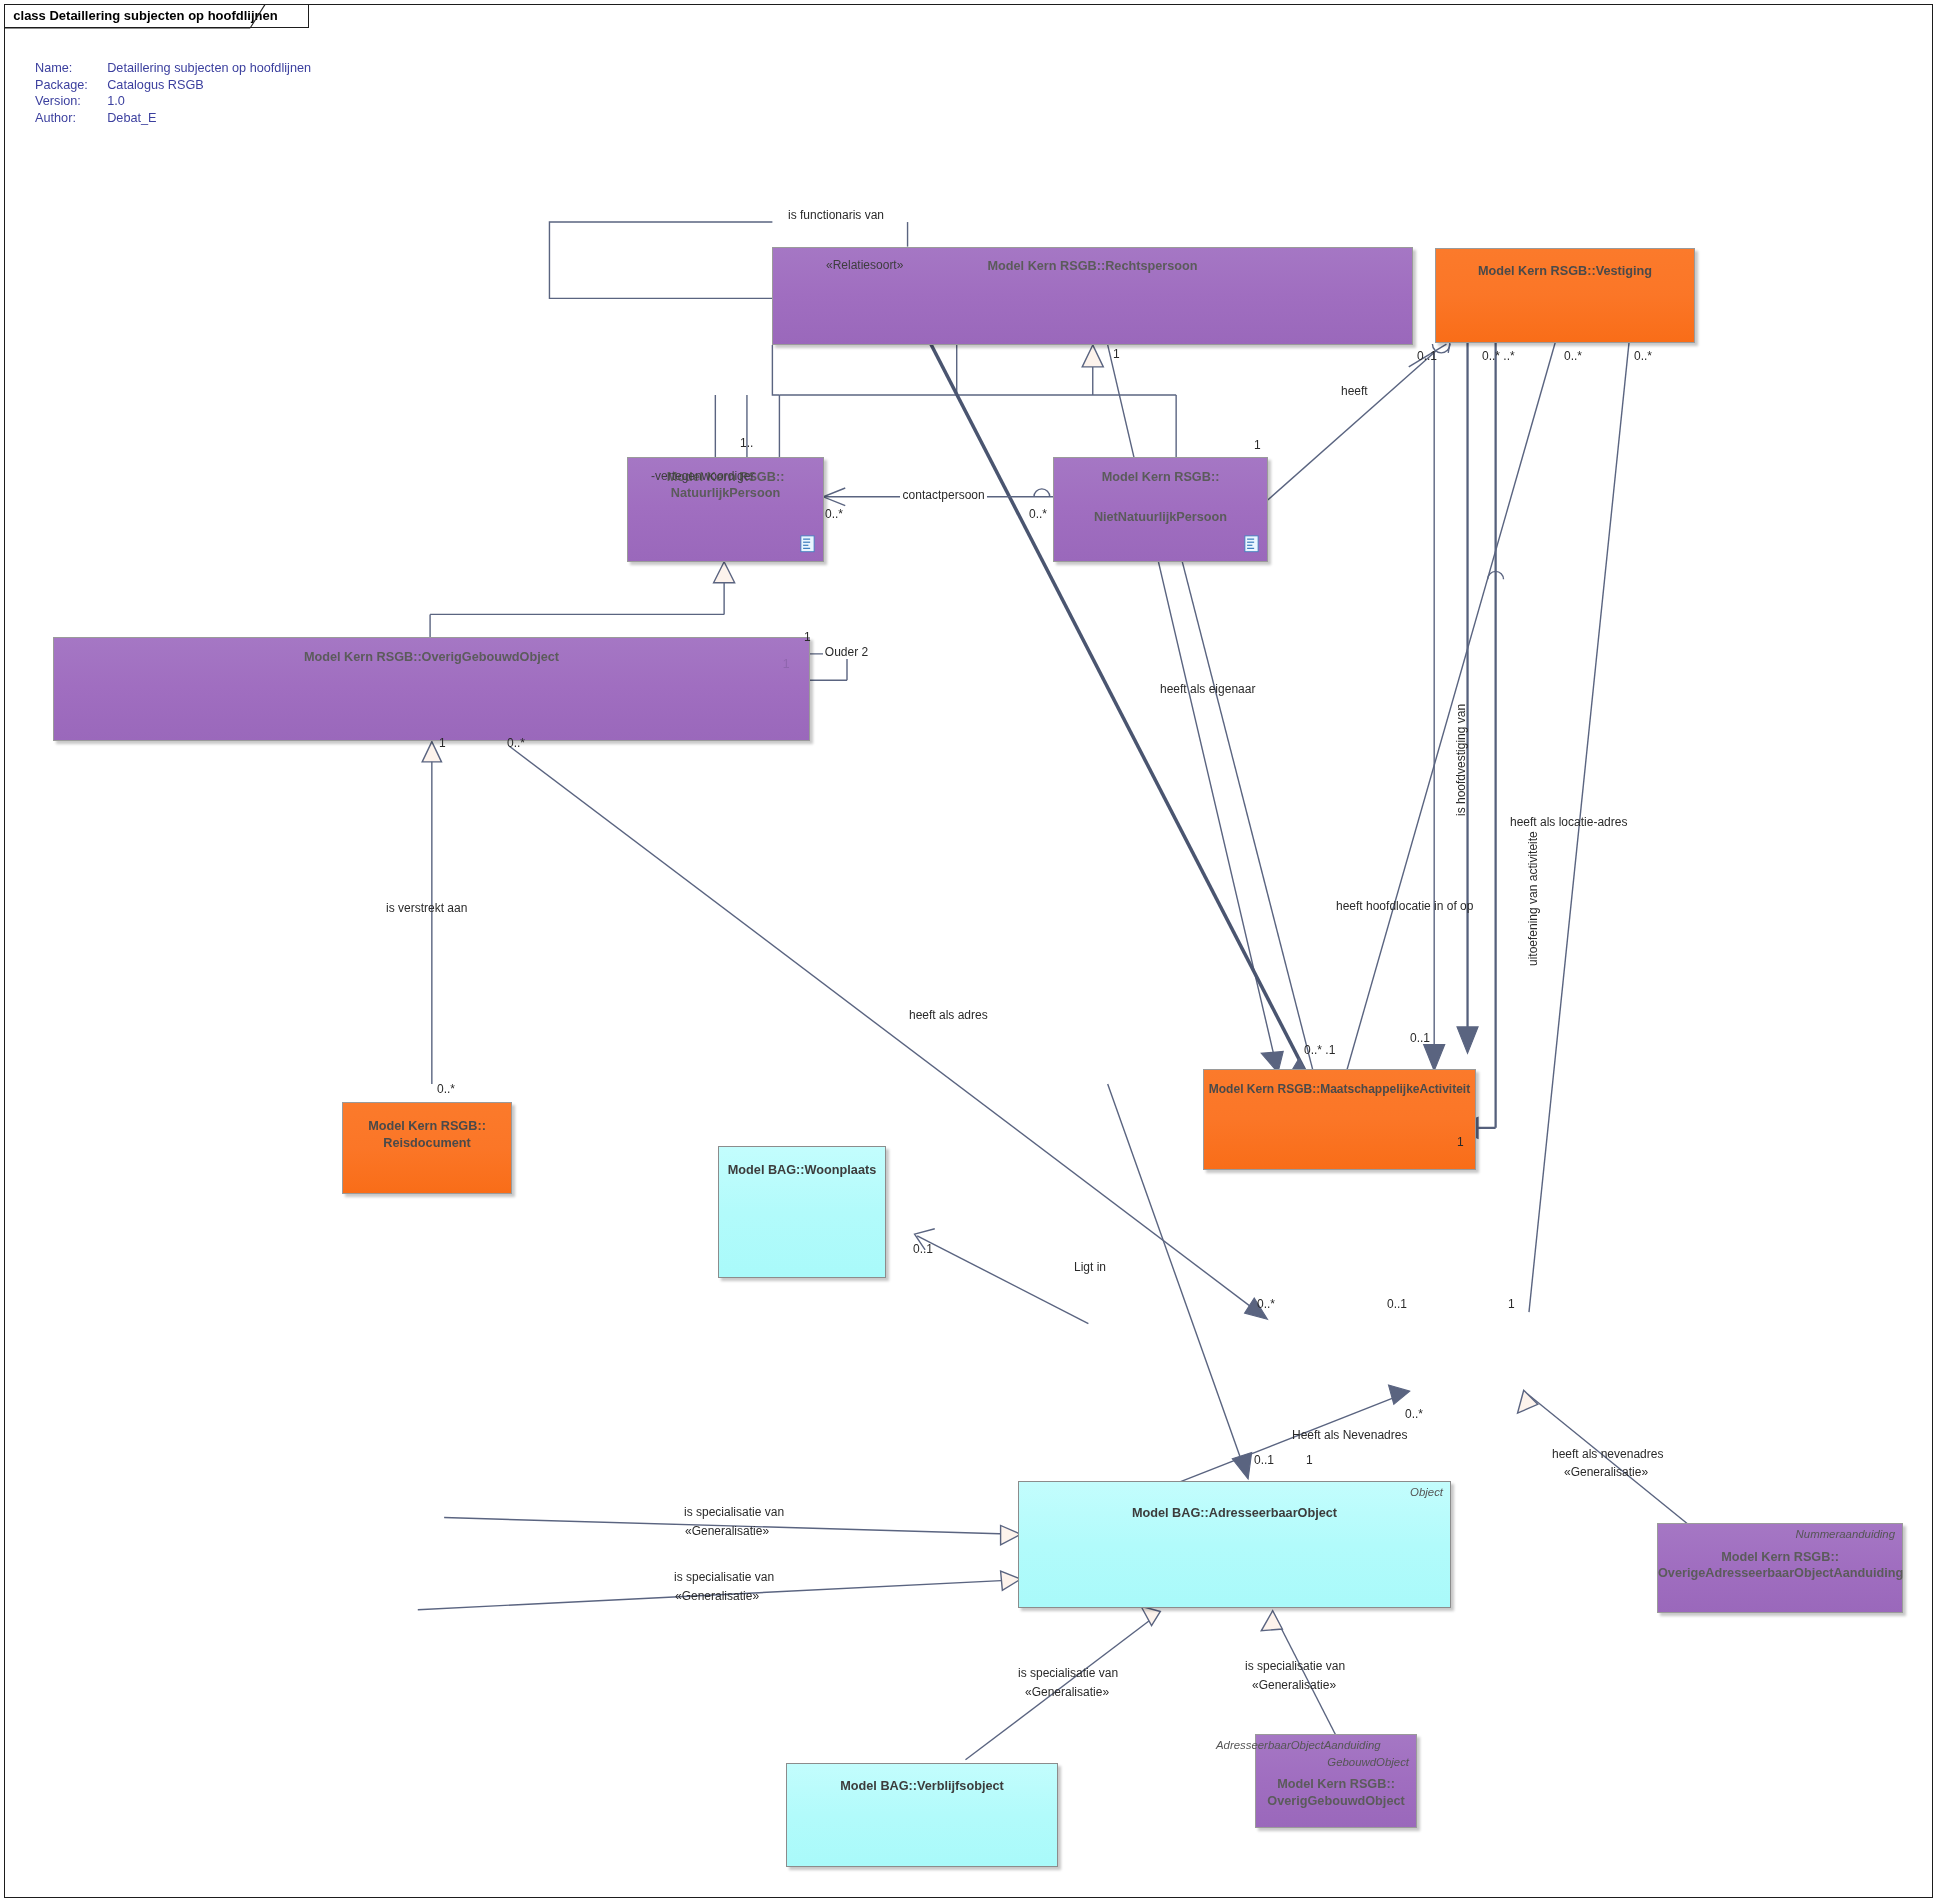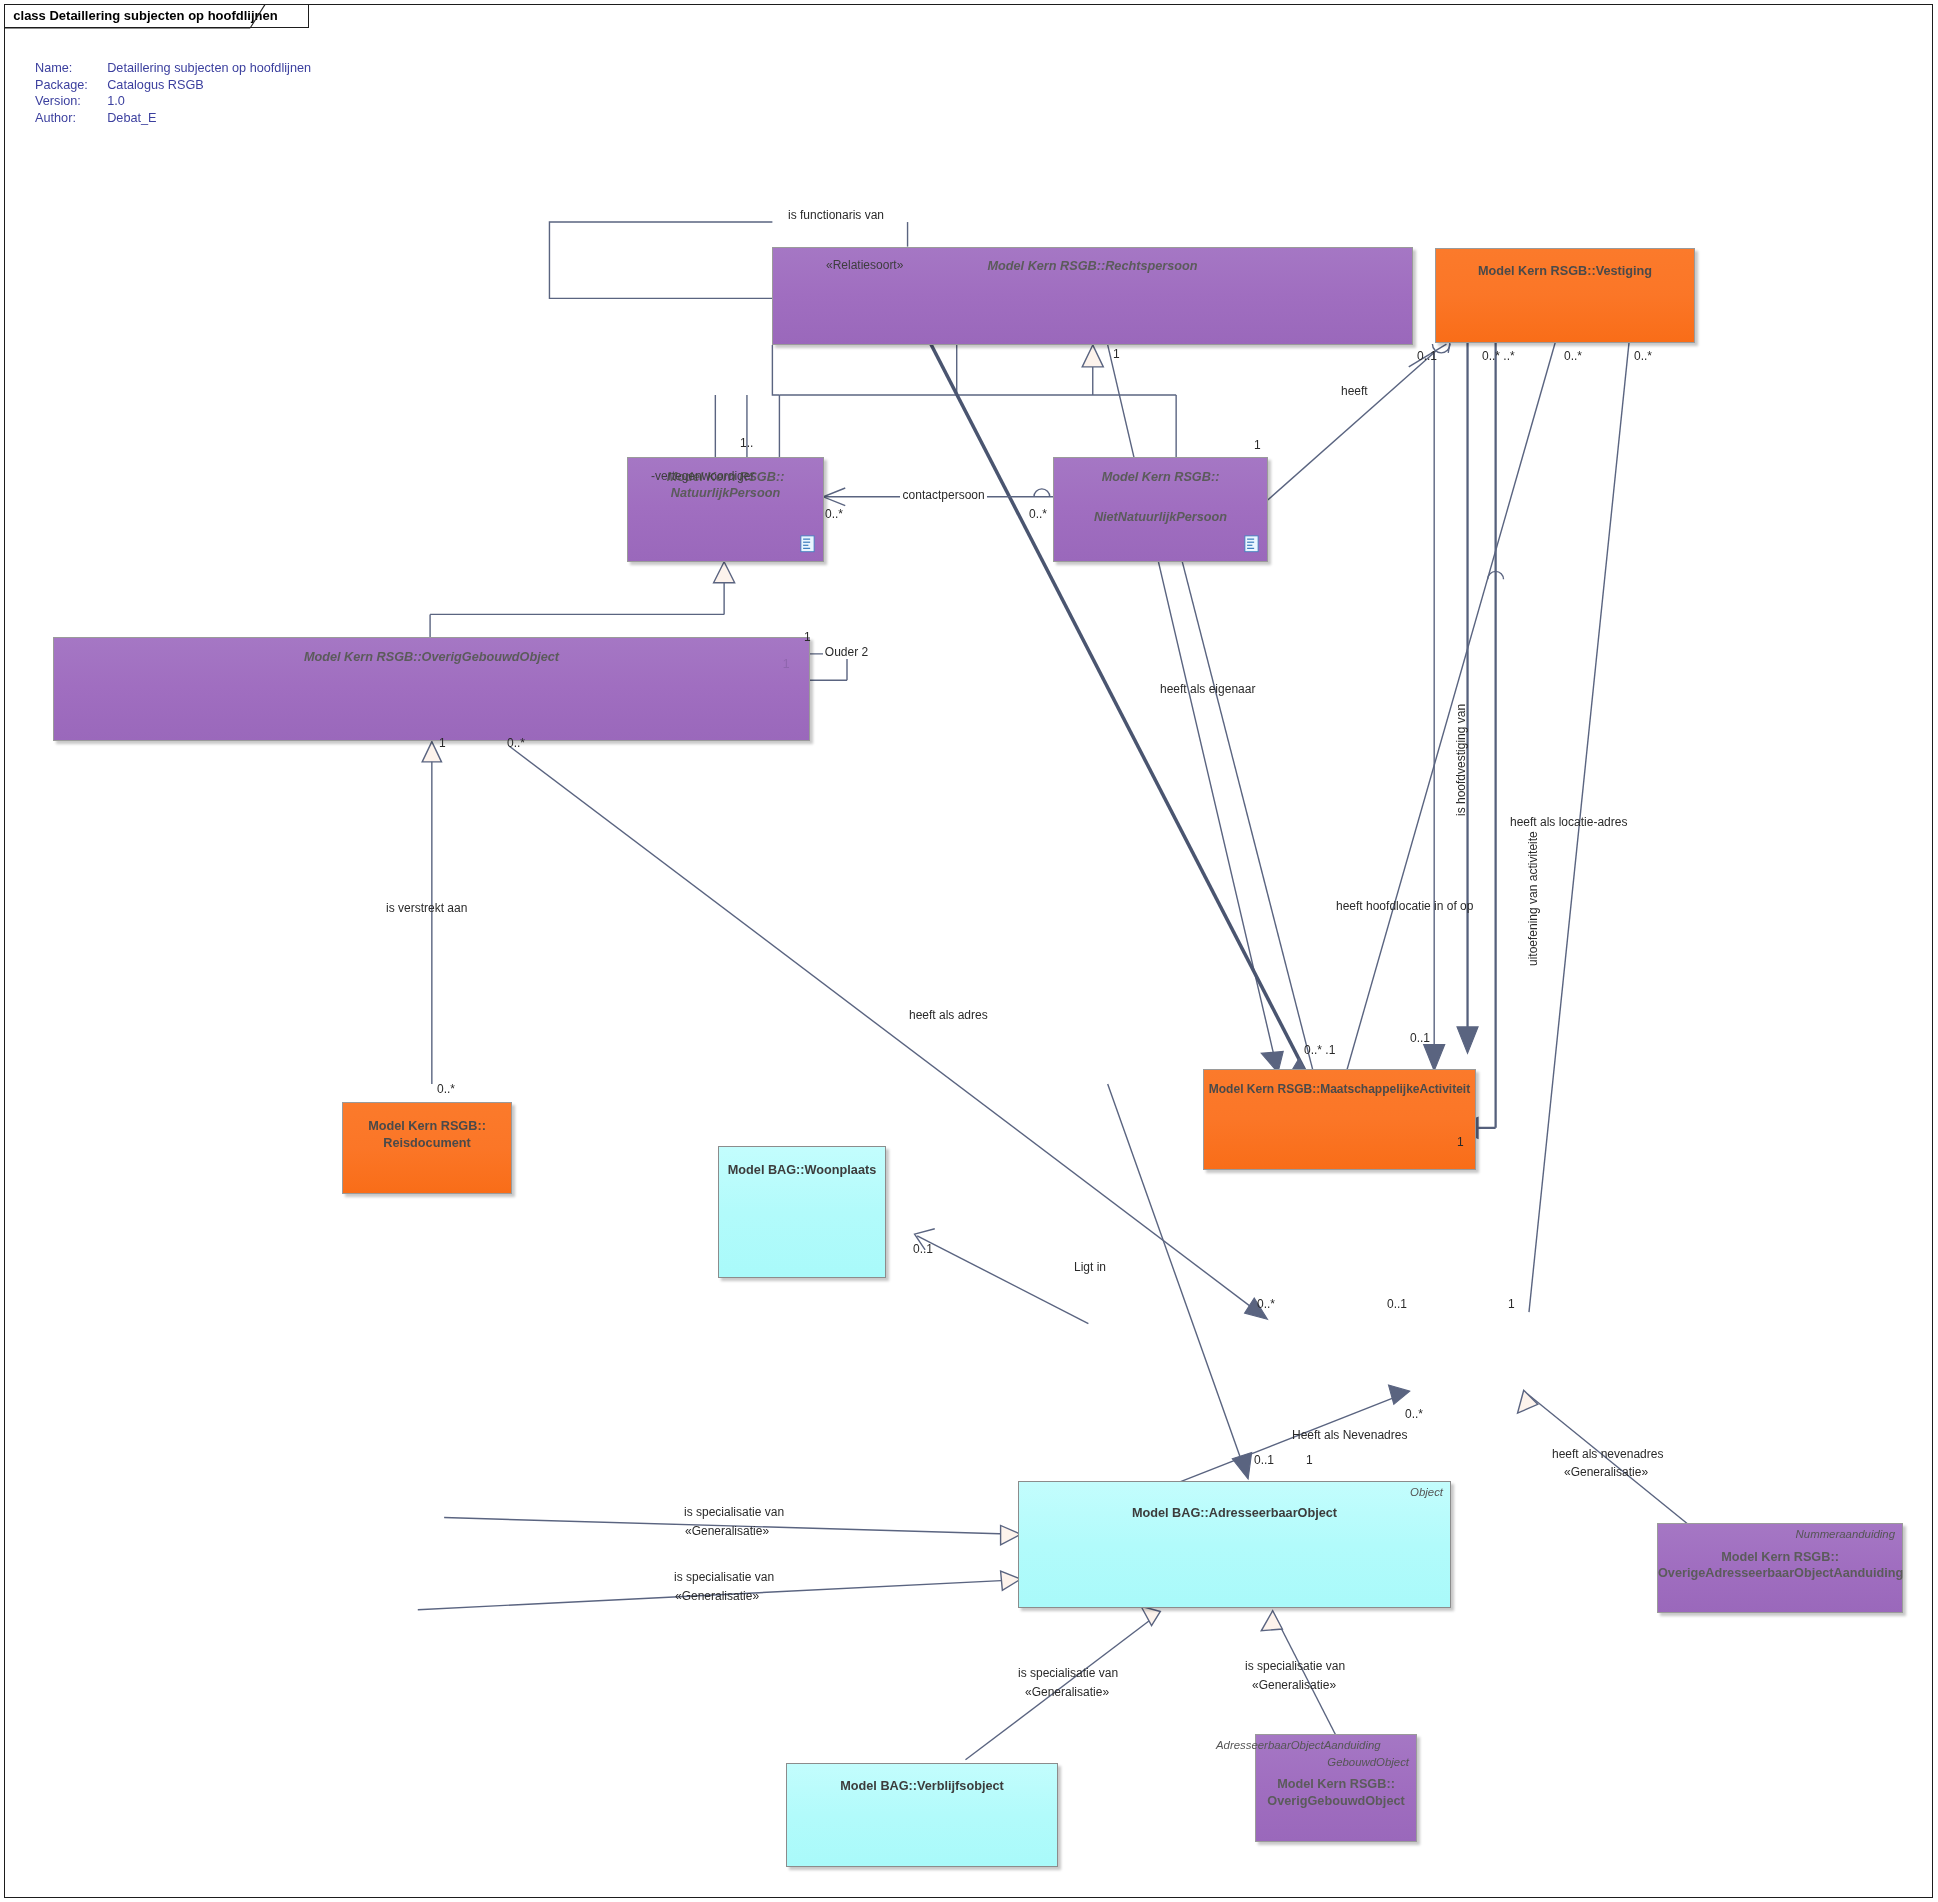--- a/index.html
+++ b/index.html
@@ -16,21 +16,21 @@
   #header-block{position:absolute;left:35px;top:60px;font-size:12.7px;color:#3b3f9e;line-height:16.7px;}
   #header-block table{border-collapse:collapse;}
   #header-block td{padding:0 0 0 0;vertical-align:top;color:#3b3f9e;font-size:12.7px;}
   #header-block td.lbl{padding-right:19.3px;}
 
   
   .cls{position:absolute;box-sizing:border-box;border:0.9px solid #9a9a9a;
        box-shadow:2.6px 2.6px 2.6px rgba(0,0,0,.22);}
   .cls .title{position:absolute;left:0;right:0;text-align:center;
        font-size:12.7px;font-weight:bold;color:#4a4a4a;line-height:16.7px;}
-  .cls .title.ital{font-style:italic;}
+  .cls .title.ital{}
   .cls .corner{position:absolute;right:7px;top:4.4px;font-size:11.4px;font-style:italic;color:#555;}
   .cls .corner-l{position:absolute;left:5.3px;top:4.4px;font-size:11.4px;font-style:italic;color:#555;white-space:nowrap;}
   .cls .stereo{position:absolute;font-size:12px;color:#3d3d3d;font-style:normal;}
   .cls .note-icon{position:absolute;right:8px;bottom:8px;width:15px;height:17.6px;}
 
   .purple{background:linear-gradient(180deg,#a577c4 0%,#a06ec0 48%,#9a68bb 100%);}
   .orange{background:linear-gradient(180deg,#fb7a2b 0%,#fb7627 50%,#f96d18 100%);}
   .cyan{background:linear-gradient(180deg,#c3fdfd 0%,#b2fbfb 50%,#a9fafa 100%);}
   .cyan{border:0.9px solid #8c8c8c;}
   .orange .title{color:#4a4a4a;}
@@ -244,21 +244,21 @@
   <div class="cls cyan" style="left:786px;top:1763px;width:272px;height:104px;z-index:4">
     <div class="title" style="top:14px;">Model BAG::Verblijfsobject</div>
   </div>
 
   <div class="cls purple" style="left:1657px;top:1523px;width:246px;height:90px;z-index:4">
     <div class="corner">Nummeraanduiding</div>
     <div class="title" style="top:24.6px;">Model Kern RSGB::</div>
     <div class="title" style="top:41px;">OverigeAdresseerbaarObjectAanduiding</div>
   </div>
 
-  <div class="cls purple" style="left:1255px;top:1734px;width:162px;height:108px;z-index:4">
+  <div class="cls purple" style="left:1255px;top:1734px;width:162px;height:94px;z-index:4">
     <div class="corner-l" style="left:-40px;top:4.4px;">AdresseerbaarObjectAanduiding</div>
     <div class="corner" style="top:21px;">GebouwdObject</div>
     <div class="title" style="top:41px;">Model Kern RSGB::</div>
     <div class="title" style="top:58px;">OverigGebouwdObject</div>
   </div>
 
   <div class="lab" style="left:788px;top:208px;z-index:5">is functionaris van</div>
 
   <div class="lab" style="left:900px;top:488px;z-index:5;background:#fff;padding:0 2.6px;">contactpersoon</div>
 

